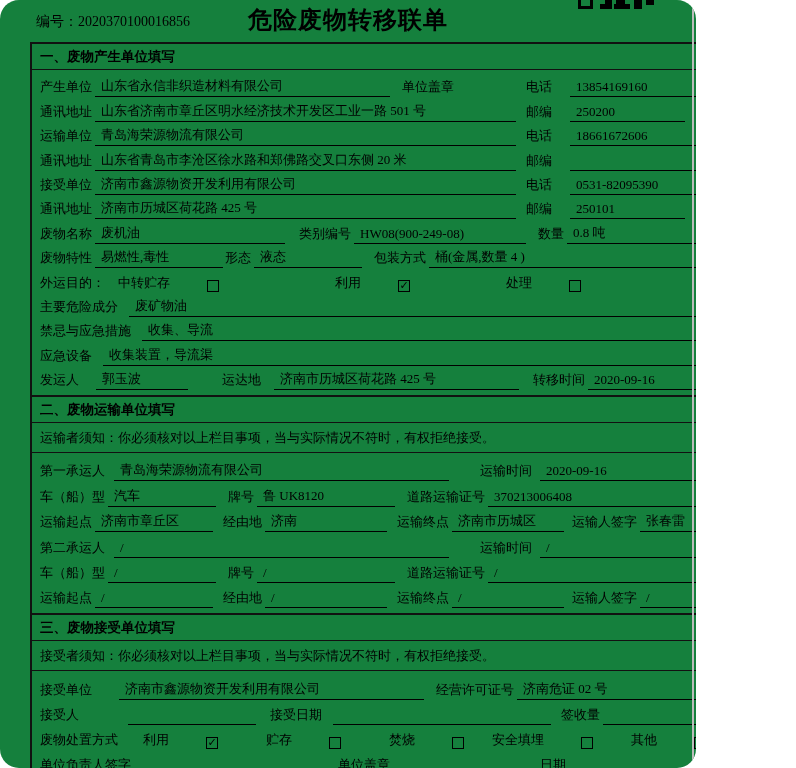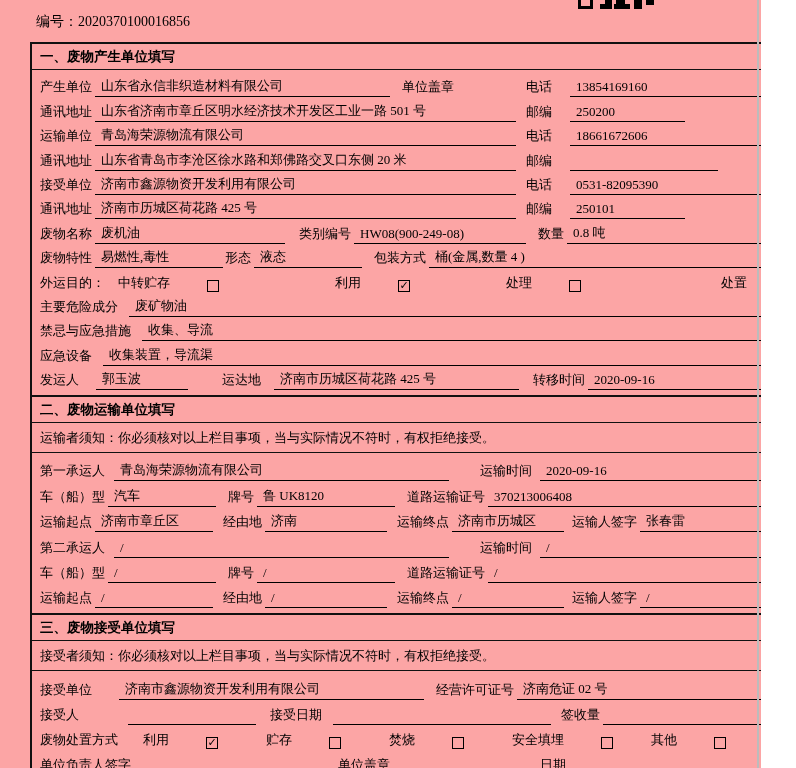--- a/index.html
+++ b/index.html
@@ -1,23 +1,24 @@
 <!DOCTYPE html>
 <html><head>
 <meta charset="utf-8">
 <style>
   * { margin:0; padding:0; box-sizing:border-box; }
   html,body { background:#ffffff; }
   .page {
     position:relative;
-    width:761px; height:768px;
-    background:#fca5a5;
+    width:696px; height:768px;
+    background:#15803d;
     font-family:"Liberation Serif","DejaVu Serif",serif;
     color:#000000;
     overflow:hidden;
+    border-radius:19px;
   }
   .edge-line { position:absolute; right:2px; top:0; width:2px; height:768px; background:#bcbcbc; }
 
   
   .qr { position:absolute; left:578px; top:0; width:76px; height:9px; }
   .qr i { position:absolute; background:#000; display:block; }
 
   .header { position:relative; height:42px; }
   .docno { position:absolute; left:36px; top:13px; font-size:14px; white-space:nowrap; }
   .doc-title { position:absolute; left:0; width:100%; text-align:center; top:4px;
@@ -61,20 +62,21 @@
     <i style="left:22px;top:4px;width:10px;height:5px;"></i>
     <i style="left:27px;top:0;width:7px;height:9px;"></i>
     <i style="left:38px;top:0;width:9px;height:5px;"></i>
     <i style="left:36px;top:4px;width:16px;height:5px;"></i>
     <i style="left:56px;top:0;width:8px;height:9px;"></i>
     <i style="left:68px;top:0;width:8px;height:5px;"></i>
   </div>
 
   <div class="header">
     <div class="docno"><span>编号：</span><span>2020370100016856</span></div>
+    <div class="doc-title">危险废物转移联单</div>
   </div>
 
   <div class="form">
 
     <div class="sec s1">
       <div class="sec-head">一、废物产生单位填写</div>
       <div class="rows">
         <div class="row">
           <span class="lbl">产生单位</span>
           <span class="val" style="width:295px">山东省永信非织造材料有限公司</span>
@@ -266,21 +268,21 @@
               <span class="cbox">✓</span>
             </span>
           <span class="opt" style="margin-left:48px">
               <span>贮存</span>
               <span class="cbox"></span>
             </span>
           <span class="opt" style="margin-left:48px">
               <span>焚烧</span>
               <span class="cbox"></span>
             </span>
-          <span class="opt" style="margin-left:48px">
+          <span class="opt" style="margin-left:28px">
               <span>安全填埋</span>
               <span class="cbox"></span>
             </span>
           <span class="opt" style="margin-left:38px">
               <span>其他</span>
               <span class="cbox"></span>
             </span>
         </div>
         <div class="row">
           <span class="lbl">单位负责人签字</span>

